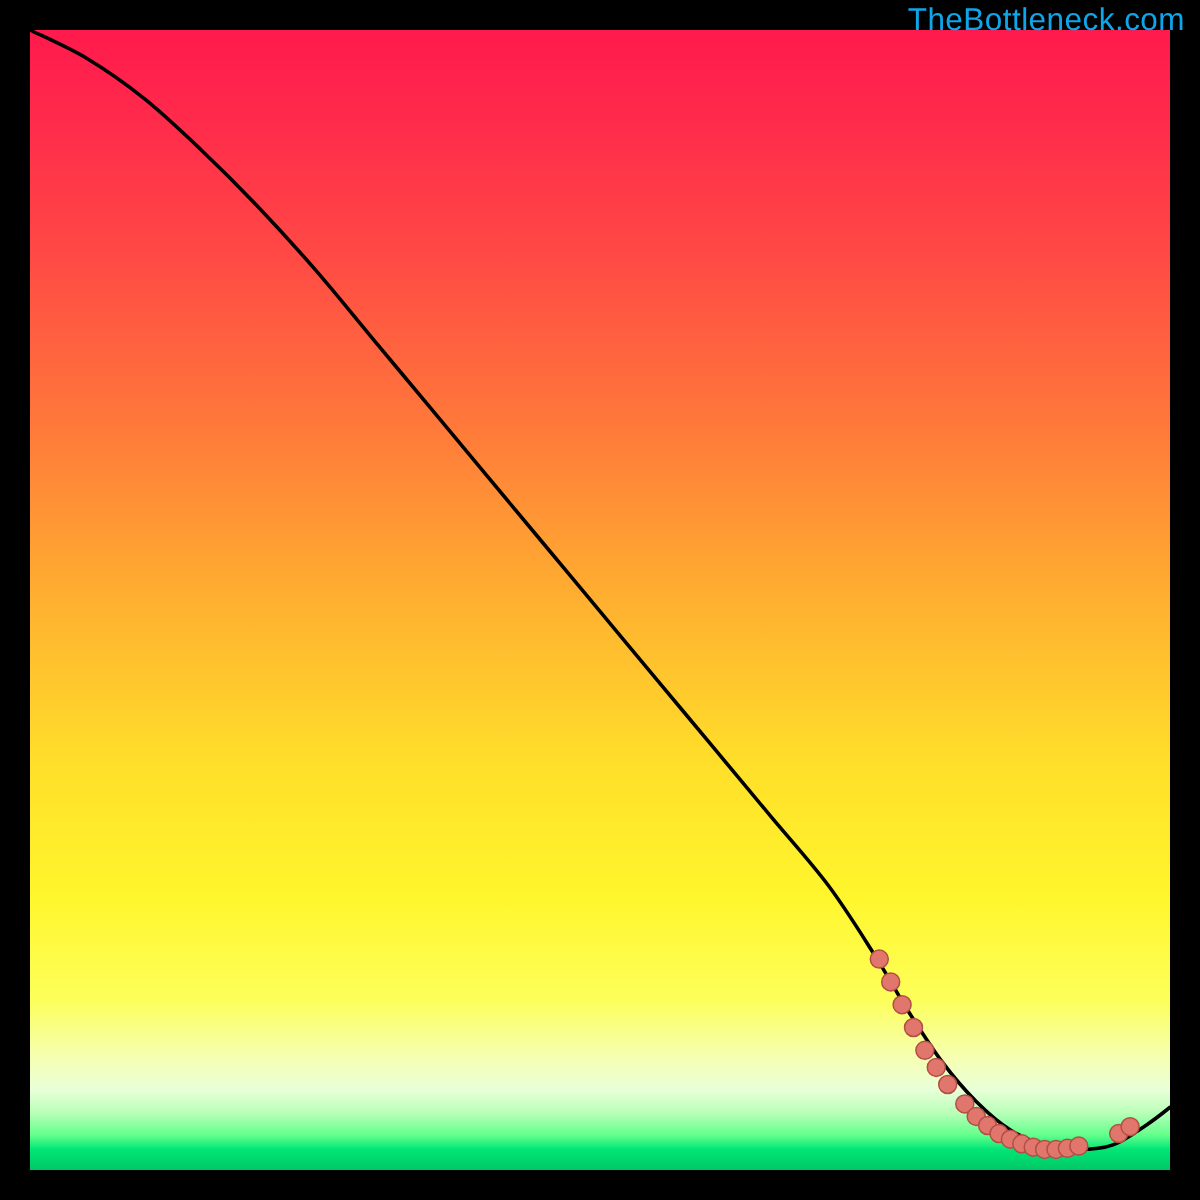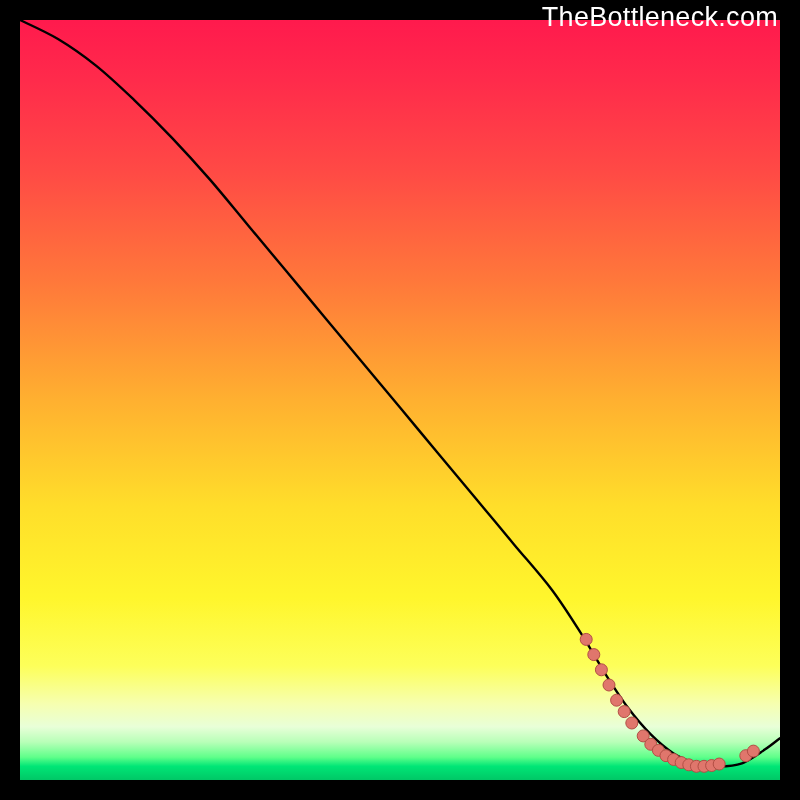--- a/index.html
+++ b/index.html
@@ -38,23 +38,23 @@
       #e8ffd8 93%,
       #b8ffb8 95%,
       #5fff8a 97%,
       #00e676 98.2%,
       #00c766 100%
     );
   }
   .watermark {
     position: absolute;
     top: 2px;
-    right: 22px;
-    color: #ffffff;
-    font-size: 27px;
+    right: 10px;
+    color: #0ea5e9;
+    font-size: 21px;
     font-weight: 500;
     letter-spacing: 0.3px;
     user-select: none;
   }
   svg.curve {
     position: absolute;
     left: 0;
     top: 0;
     width: 760px;
     height: 760px;

